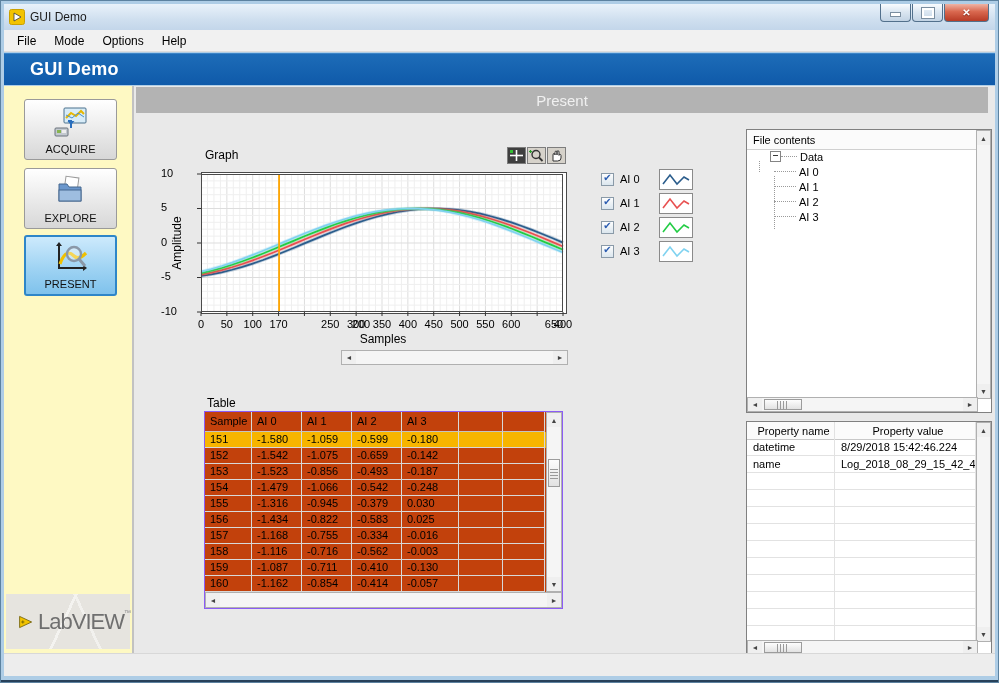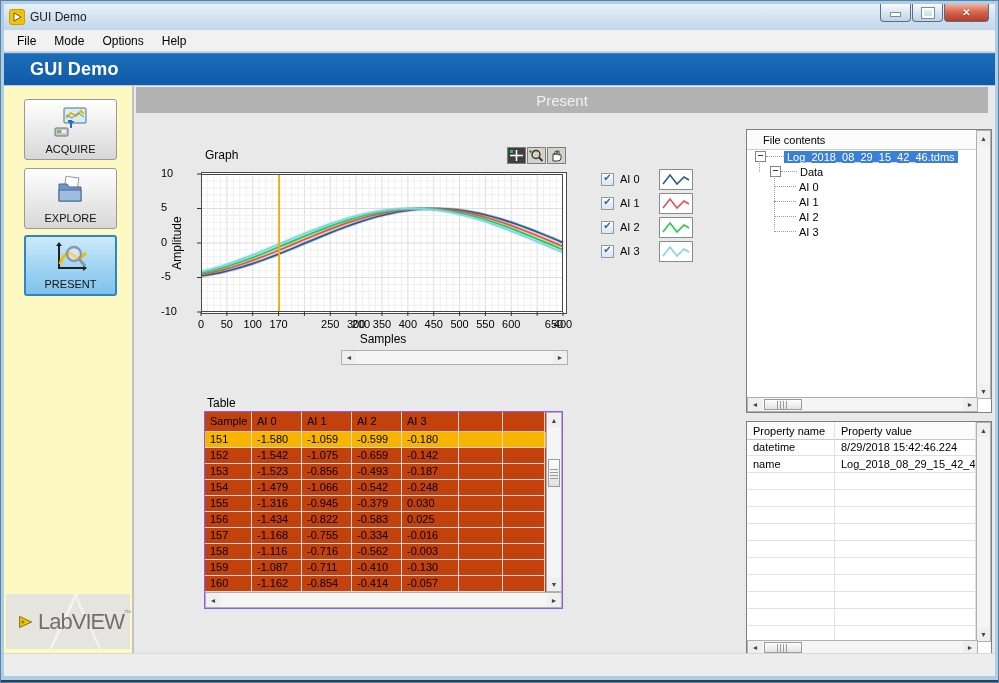--- a/index.html
+++ b/index.html
@@ -93,40 +93,40 @@
     padding:1px 0 0 5px;font-size:11px;height:16px;overflow:hidden;white-space:nowrap;}
   #table-head .tcell{height:20px;padding-top:3px;border-bottom:1px solid #c4c4c4;}
   #table-vscroll{position:absolute;right:0;top:0;width:16px;height:180px;}
   #table-hscroll{position:absolute;left:0;bottom:0;width:357px;height:16px;}
   
   .rpanel{background:#fff;border:1px solid #808080;box-sizing:border-box;}
   #tree-panel{left:742px;top:43px;width:246px;height:284px;}
   #props-panel{left:742px;top:335px;width:246px;height:235px;}
   .panel-header{display:flex;border-bottom:1px solid #d0d0d0;background:#fbfbfb;height:19px;
     align-items:center;font-size:11px;}
-  #tree-header-label{padding-left:16px;text-align:center;}
+  #tree-header-label{padding-left:6px;text-align:center;}
   .panel-vscroll{position:absolute;right:0;top:0;width:15px;}
   .panel-hscroll{position:absolute;left:0;bottom:0;height:15px;}
   
   #tree-body{position:absolute;left:0;top:19px;right:15px;bottom:15px;overflow:hidden;}
   .tree-row{height:15px;display:flex;align-items:center;position:relative;font-size:11px;}
   .minus-box{width:9px;height:9px;border:1px solid #848484;background:#fff;position:relative;flex:none;}
   .minus-box::after{content:"";position:absolute;left:2px;top:3px;width:5px;height:1px;background:#3a3a3a;}
   .tree-dots{border-top:1px dotted #9a9a9a;height:0;flex:none;}
   .tree-label{padding:0 3px;white-space:nowrap;}
   .tree-label.selected{background:#3c7fd8;color:#fff;}
   .tree-vline{position:absolute;border-left:1px dotted #9a9a9a;width:0;}
   
   #props-grid{position:absolute;left:0;top:0;right:15px;bottom:15px;overflow:hidden;}
   .prow{display:flex;height:17px;}
   .pcell{box-sizing:border-box;border-right:1px solid #e2e2e2;border-bottom:1px solid #e2e2e2;
     padding:2px 0 0 6px;font-size:11px;white-space:nowrap;overflow:hidden;}
   .pname{width:88px;flex:none;}
   .pval{flex:1;}
-  #props-head .pcell{border-bottom:1px solid #c8c8c8;background:#fbfbfb;padding-top:3px;height:18px;}
+  #props-head .pcell{border-bottom:1px solid #c8c8c8;background:#fbfbfb;padding-top:3px;height:18px;text-align:center;}
   
   #statusbar{left:3px;bottom:6px;right:3px;height:22px;background:#ededed;border-top:1px solid #d8d8d8;}
   #frame-bottom-line{left:0;right:0;bottom:0;height:2px;background:#27415a;}
 </style>
 </head>
 <body>
 
 <div id="app">
 
   <div id="titlebar" class="abs">
@@ -546,26 +546,20 @@
         <div class="sb-arrow">►</div>
       </div>
     </div>
 
     <div id="tree-panel" class="abs rpanel">
       <div class="panel-header" style="margin-right:15px;">
         <span id="tree-header-label">File contents</span>
       </div>
       <div id="tree-body">
         <div class="tree-row">
-          <span style="width:8px;"></span>
-          <span class="minus-box"></span>
-          <span class="tree-dots" style="width:18px;"></span>
-          <span class="tree-label selected">Log_2018_08_29_15_42_46.tdms</span>
-        </div>
-        <div class="tree-row">
           <span style="width:23px;"></span>
           <span class="minus-box"></span>
           <span class="tree-dots" style="width:16px;"></span>
           <span class="tree-label">Data</span>
         </div>
         <div id="tree-channels">
             <div class="tree-row">
               <span style="width:27px;"></span>
               <span class="tree-dots" style="width:22px;"></span>
               <span class="tree-label">AI 0</span>

